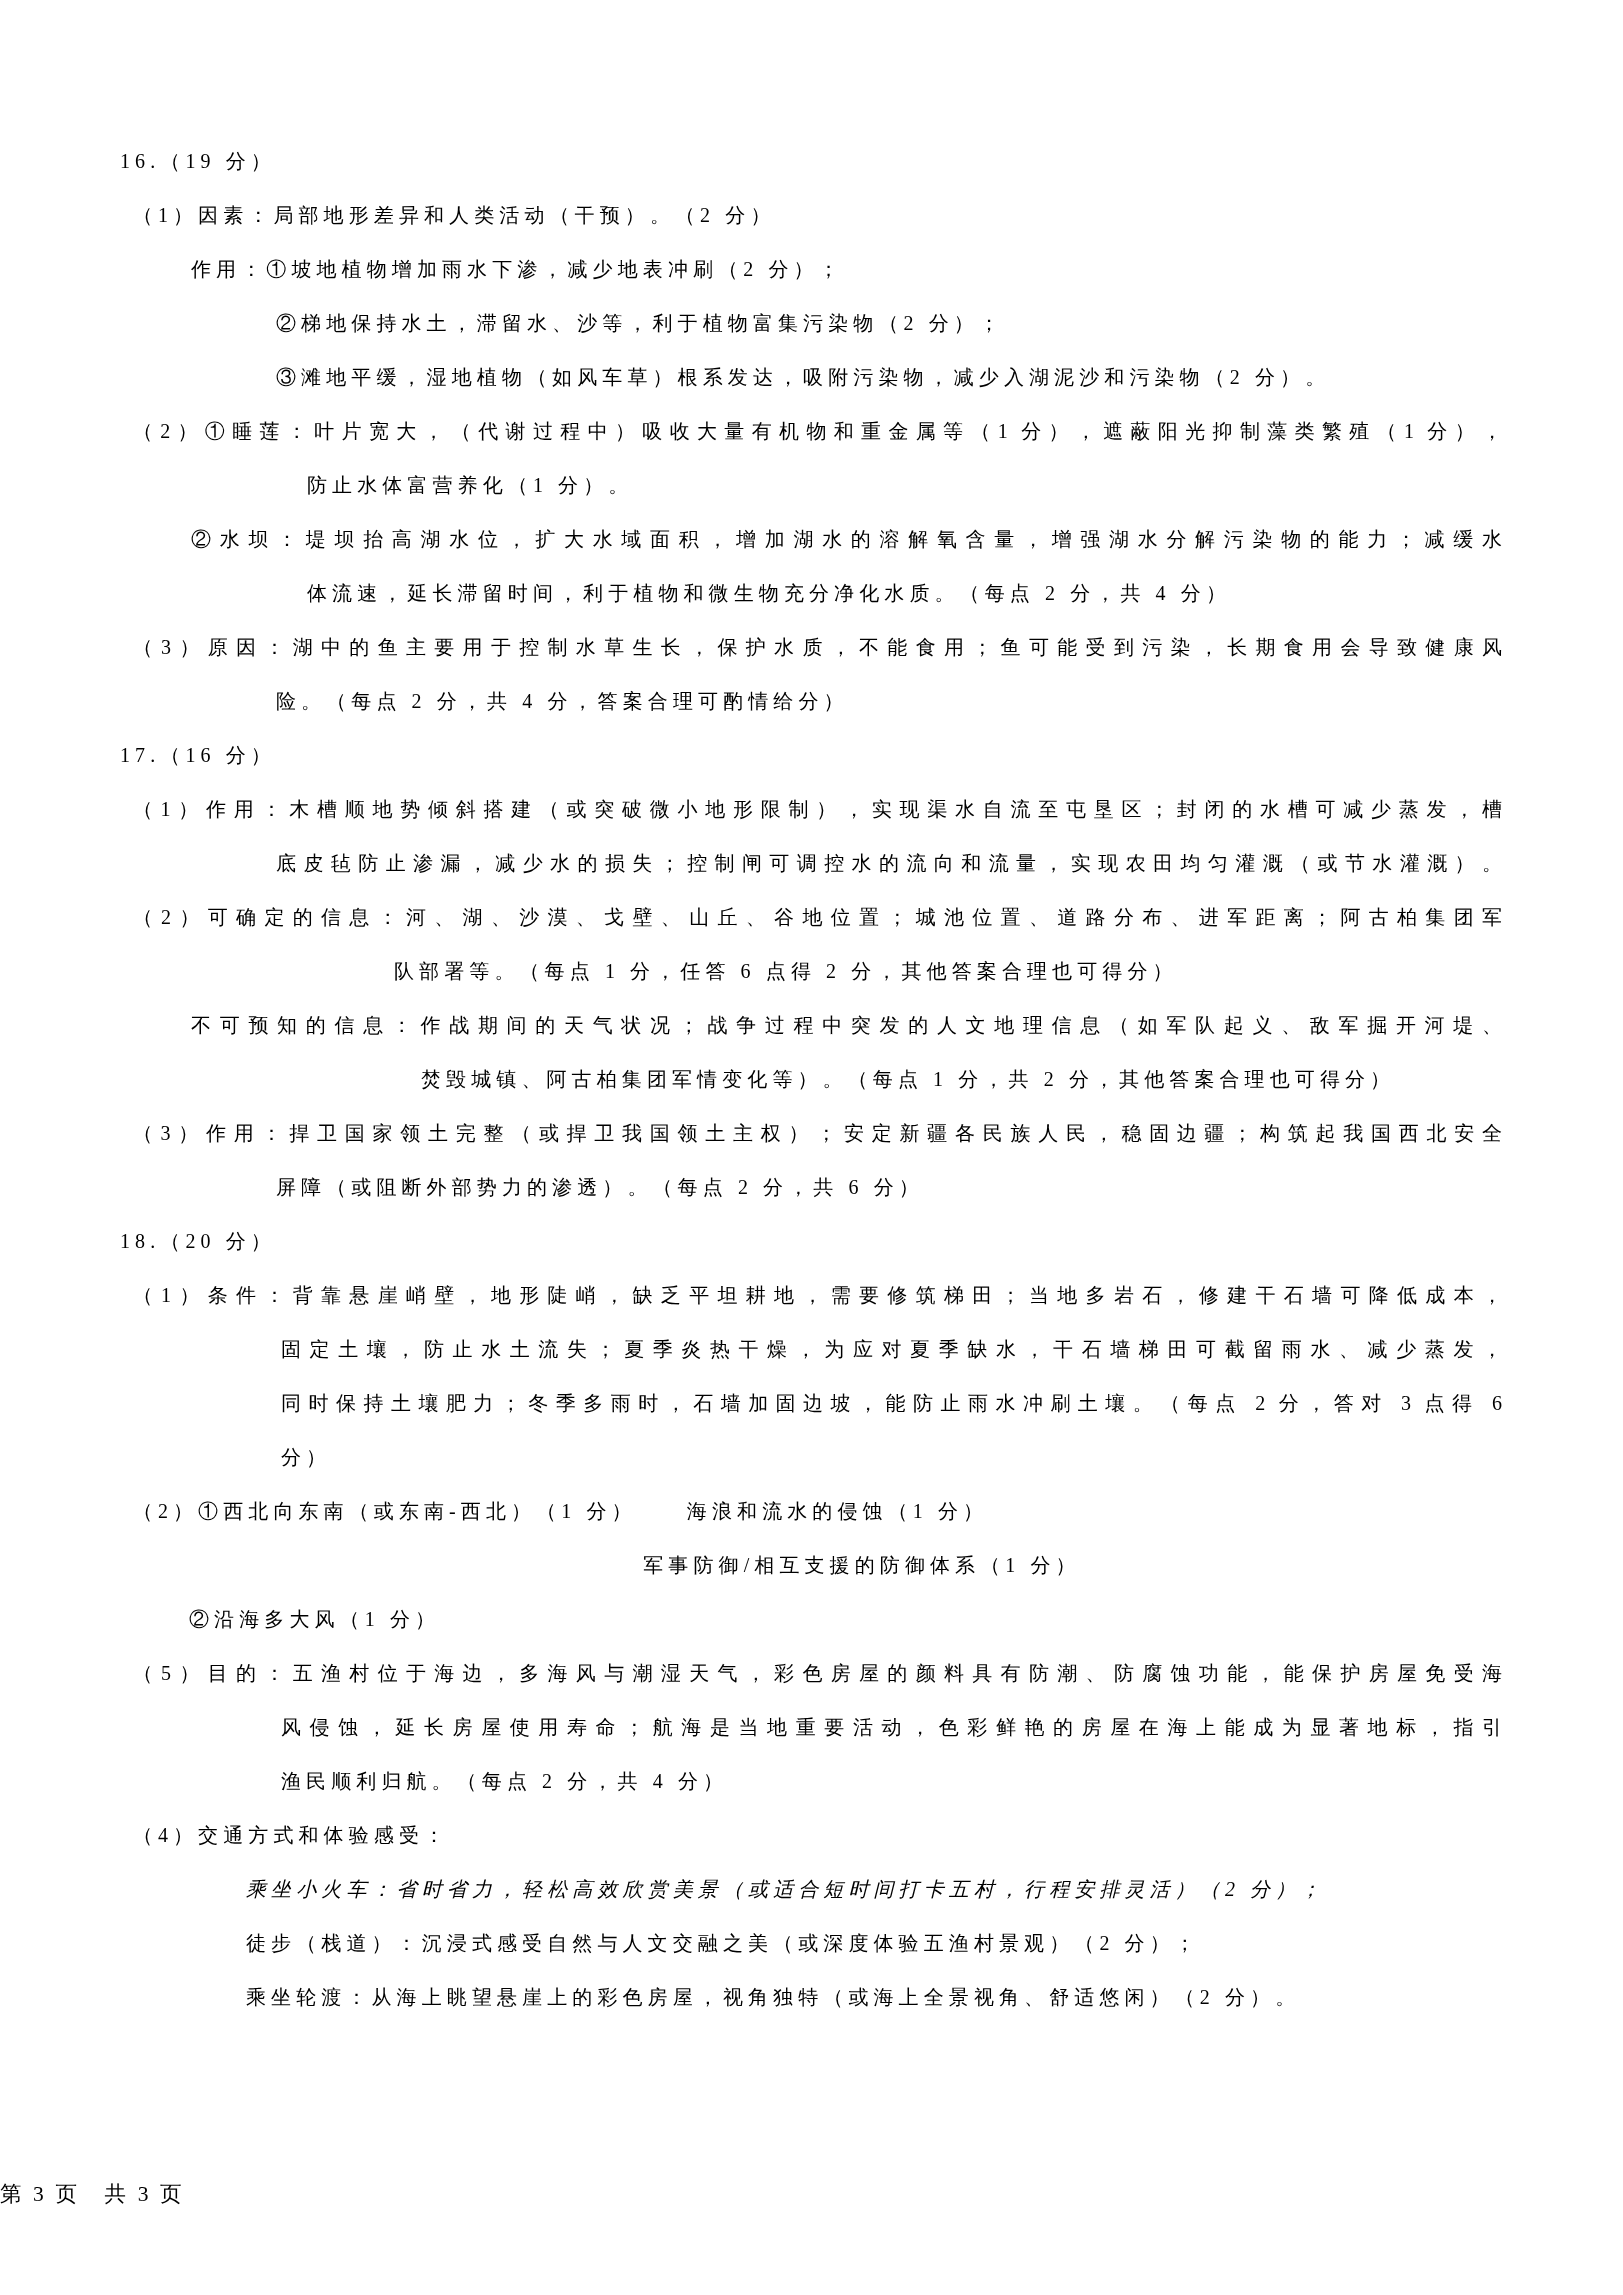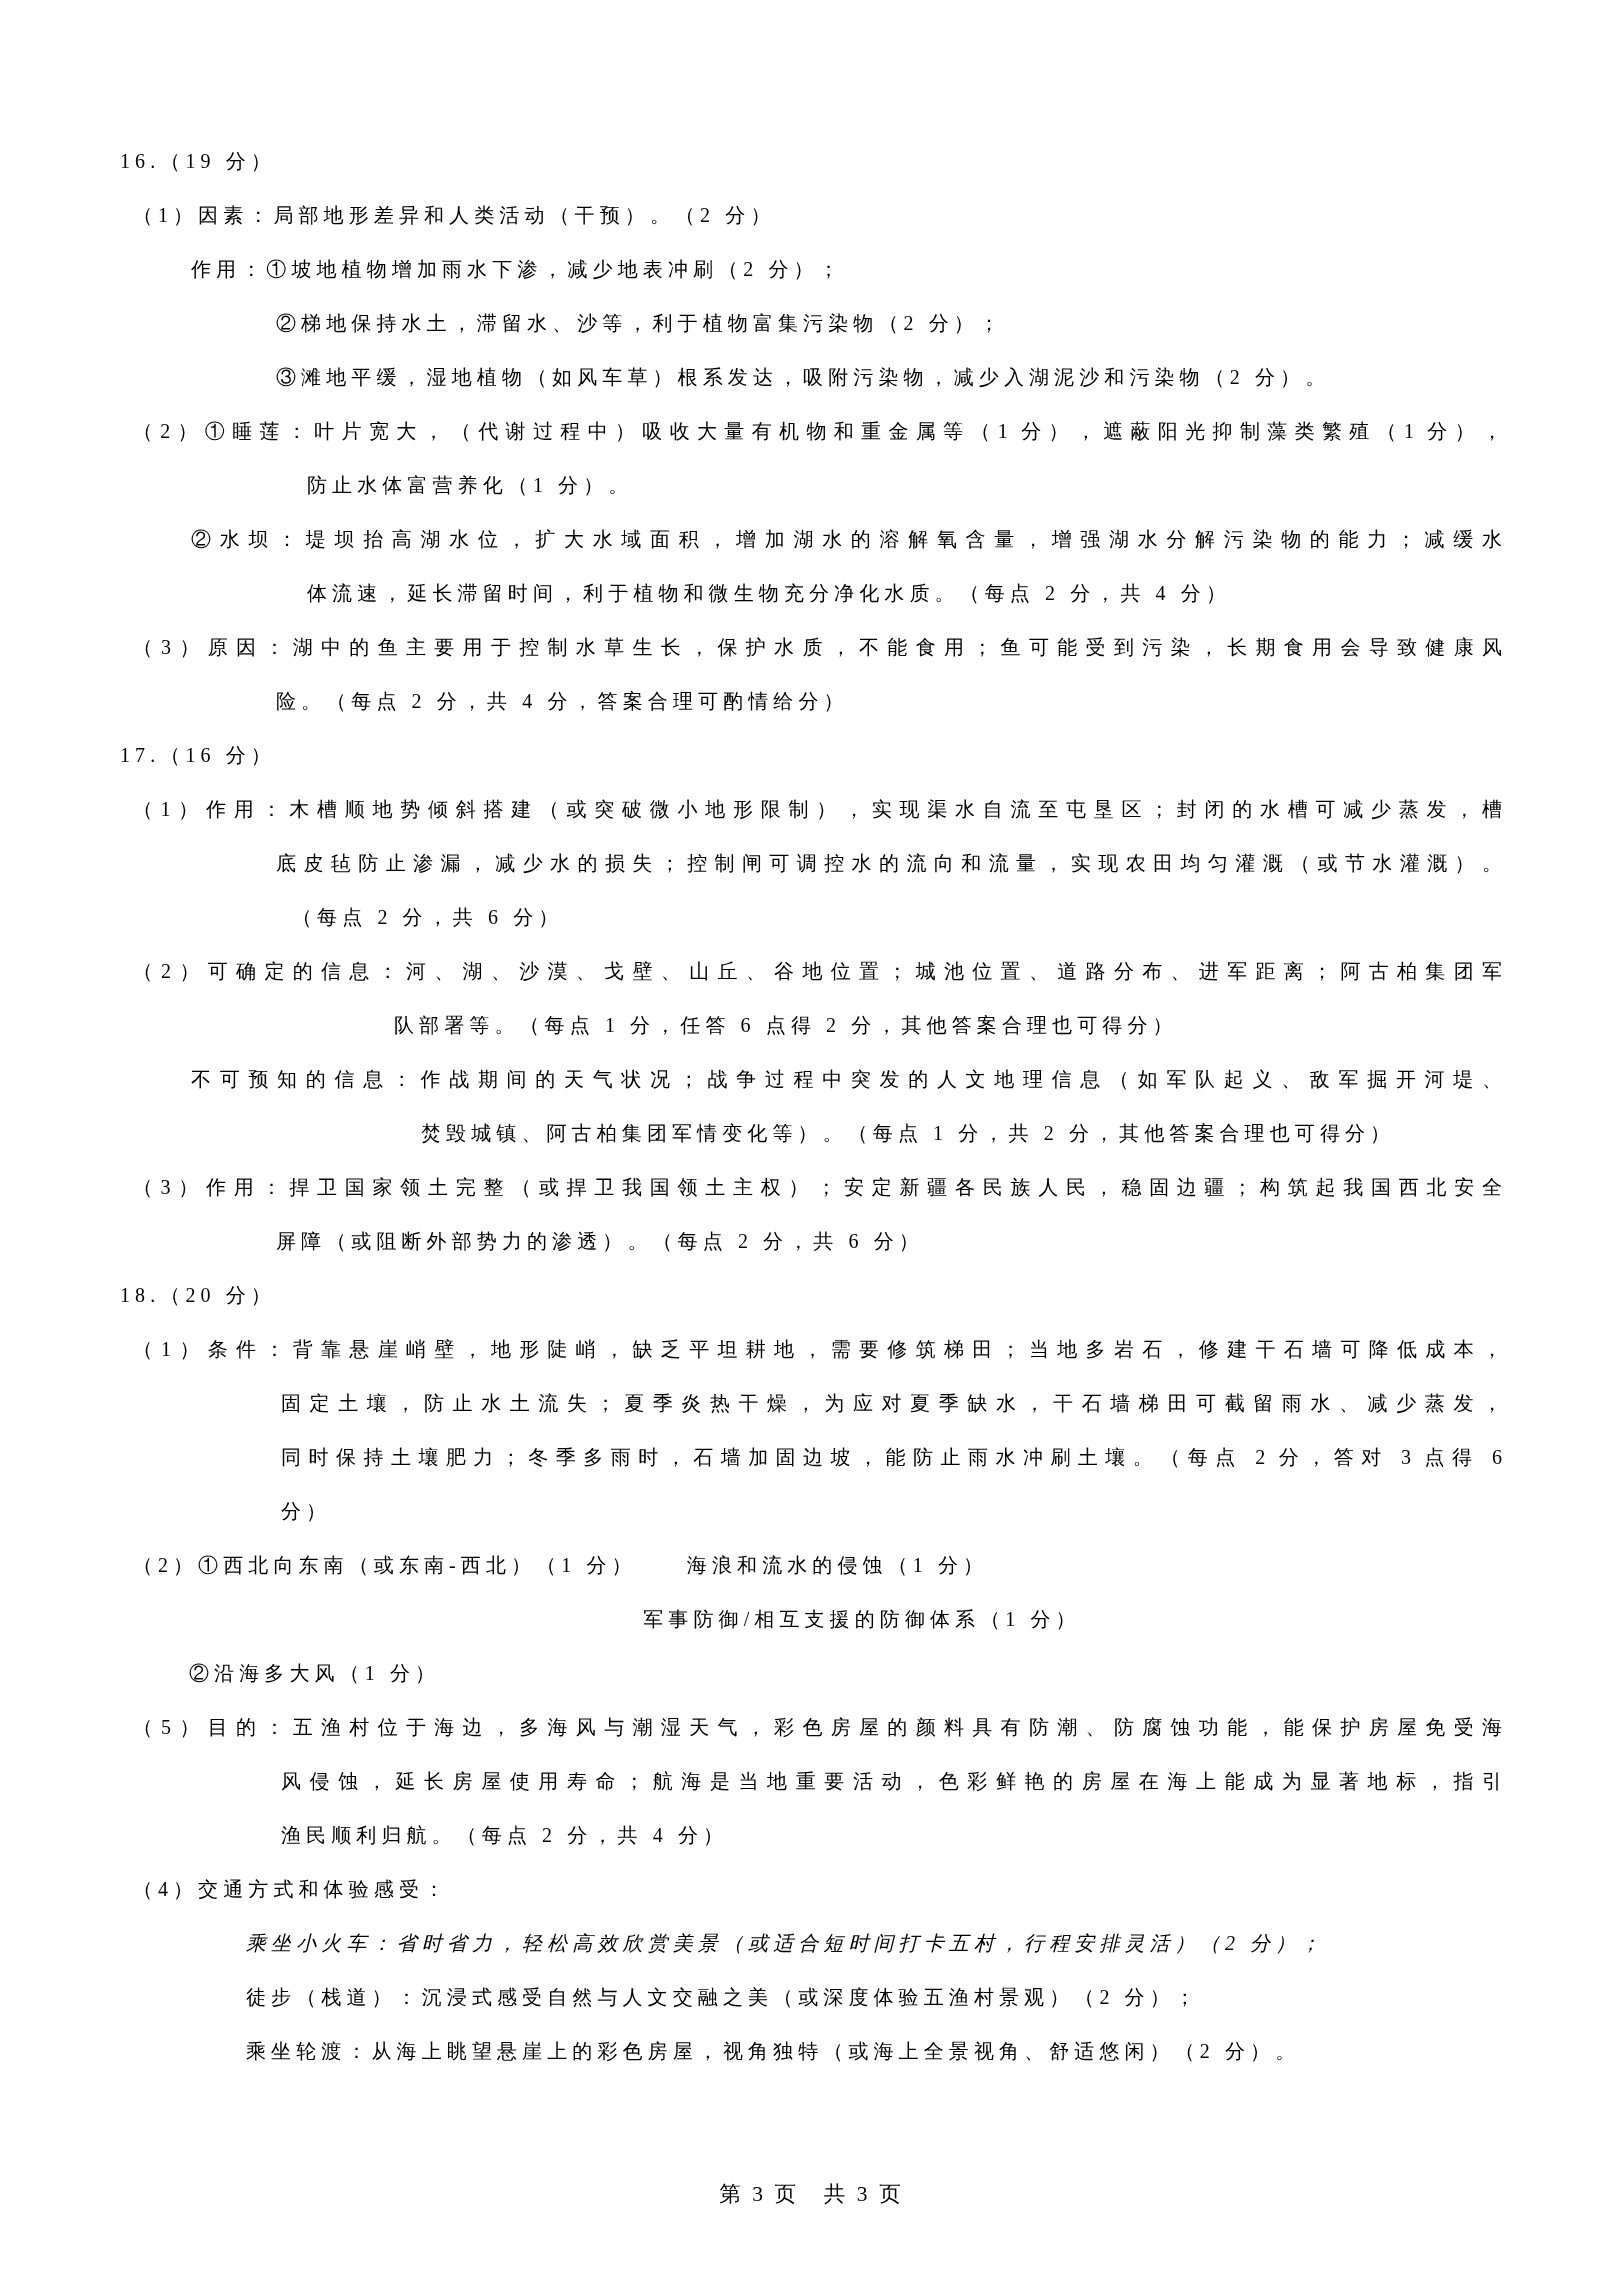--- a/index.html
+++ b/index.html
@@ -28,21 +28,20 @@
     letter-spacing: 1px;
     white-space: normal;
     text-align: justify;
     text-align-last: justify;
   }
   .footer {
     position: absolute;
     top: 2167px;
     left: 0;
     width: 1623px;
-    text-align: center;
     font-size: 21.5px;
     line-height: 54px;
     letter-spacing: 3.1px;
     color: #000000;
   }
 </style>
 </head>
 <body>
 
 <div class="doc">
@@ -56,21 +55,20 @@
       <div class="line" style="padding-left: 187px;">防止水体富营养化（1 分）。</div>
       <div class="line j" style="padding-left: 71px;">②水坝：堤坝抬高湖水位，扩大水域面积，增加湖水的溶解氧含量，增强湖水分解污染物的能力；减缓水</div>
       <div class="line" style="padding-left: 187px;">体流速，延长滞留时间，利于植物和微生物充分净化水质。（每点 2 分，共 4 分）</div>
       <div class="line j" style="padding-left: 12.8px;">（3）原因：湖中的鱼主要用于控制水草生长，保护水质，不能食用；鱼可能受到污染，长期食用会导致健康风</div>
       <div class="line" style="padding-left: 156px;">险。（每点 2 分，共 4 分，答案合理可酌情给分）</div>
     </div>
     <div>
       <div class="line" style="padding-left: 0px;">17.（16 分）</div>
       <div class="line j" style="padding-left: 12.8px;">（1）作用：木槽顺地势倾斜搭建（或突破微小地形限制），实现渠水自流至屯垦区；封闭的水槽可减少蒸发，槽</div>
       <div class="line j" style="padding-left: 156px;">底皮毡防止渗漏，减少水的损失；控制闸可调控水的流向和流量，实现农田均匀灌溉（或节水灌溉）。</div>
-      <div class="line" style="padding-left: 172px;">（每点 2 分，共 6 分）</div>
       <div class="line j" style="padding-left: 12.8px;">（2）可确定的信息：河、湖、沙漠、戈壁、山丘、谷地位置；城池位置、道路分布、进军距离；阿古柏集团军</div>
       <div class="line" style="padding-left: 274px;">队部署等。（每点 1 分，任答 6 点得 2 分，其他答案合理也可得分）</div>
       <div class="line j" style="padding-left: 71px;">不可预知的信息：作战期间的天气状况；战争过程中突发的人文地理信息（如军队起义、敌军掘开河堤、</div>
       <div class="line" style="padding-left: 301px;">焚毁城镇、阿古柏集团军情变化等）。（每点 1 分，共 2 分，其他答案合理也可得分）</div>
       <div class="line j" style="padding-left: 12.8px;">（3）作用：捍卫国家领土完整（或捍卫我国领土主权）；安定新疆各民族人民，稳固边疆；构筑起我国西北安全</div>
       <div class="line" style="padding-left: 156px;">屏障（或阻断外部势力的渗透）。（每点 2 分，共 6 分）</div>
     </div>
     <div>
       <div class="line" style="padding-left: 0px;">18.（20 分）</div>
       <div class="line j" style="padding-left: 12.8px;">（1）条件：背靠悬崖峭壁，地形陡峭，缺乏平坦耕地，需要修筑梯田；当地多岩石，修建干石墙可降低成本，</div>

